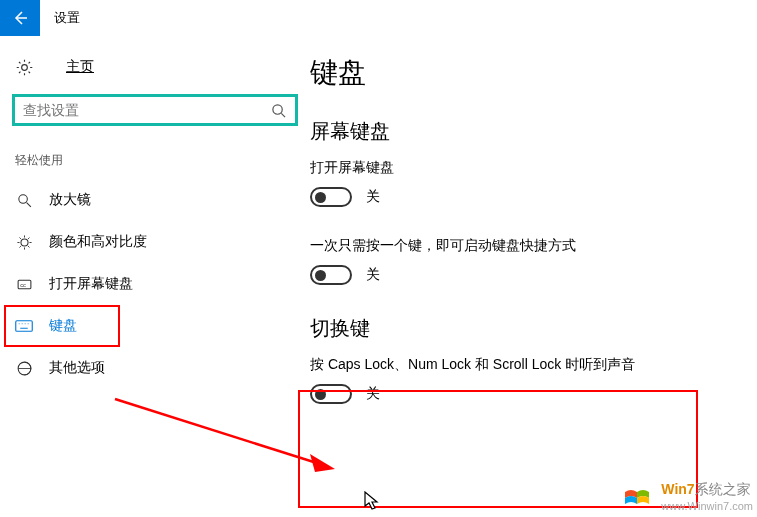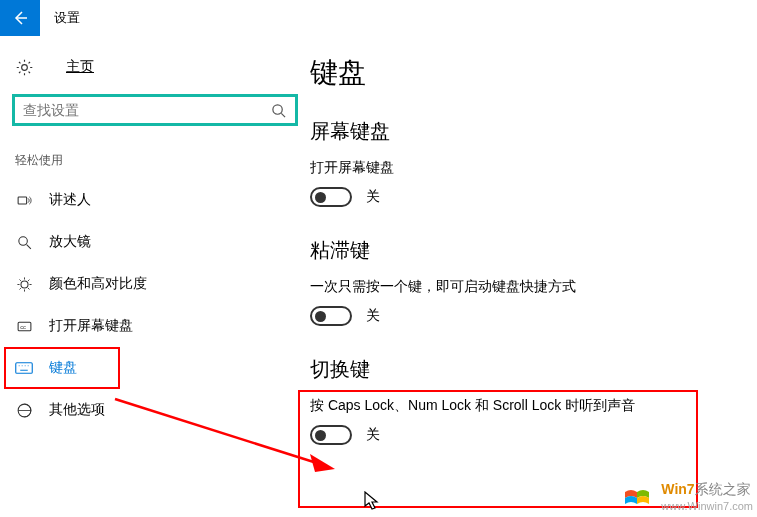--- a/index.html
+++ b/index.html
@@ -212,29 +212,20 @@
       <span class="search-icon">
         <svg width="15" height="15" viewBox="0 0 16 16">
             <circle cx="7" cy="7" r="5" stroke="#555" stroke-width="1.3" fill="none"></circle>
             <line x1="11" y1="11" x2="15" y2="15" stroke="#555" stroke-width="1.3"></line>
           </svg>
       </span>
     </div>
 
     <div class="group-label">轻松使用</div>
 
-    <div class="nav-item">
-      <span class="icon-cell">
-        <svg width="17" height="17" viewBox="0 0 24 24">
-            <rect x="3" y="7" width="12" height="10" rx="1" stroke="#333" stroke-width="1.5" fill="none"></rect>
-            <path d="M17 9c2 1 2 5 0 6M19 7c3 2 3 8 0 10" stroke="#333" stroke-width="1.3" fill="none"></path>
-          </svg>
-      </span>
-      <span>讲述人</span>
-    </div>
 
     <div class="nav-item">
       <span class="icon-cell">
         <svg width="17" height="17" viewBox="0 0 24 24">
             <circle cx="10" cy="10" r="6" stroke="#333" stroke-width="1.5" fill="none"></circle>
             <line x1="15" y1="15" x2="21" y2="21" stroke="#333" stroke-width="1.5"></line>
           </svg>
       </span>
       <span>放大镜</span>
     </div>
@@ -291,21 +282,20 @@
 
     <div class="section-title">屏幕键盘</div>
     <div class="section-desc">打开屏幕键盘</div>
     <div class="toggle-row">
       <div class="toggle">
           <div class="toggle-knob"></div>
         </div>
       <span class="toggle-label">关</span>
     </div>
 
-    <div class="section-title">粘滞键</div>
     <div class="section-desc">一次只需按一个键，即可启动键盘快捷方式</div>
     <div class="toggle-row">
       <div class="toggle">
           <div class="toggle-knob"></div>
         </div>
       <span class="toggle-label">关</span>
     </div>
 
     <div class="section-title">切换键</div>
     <div class="section-desc">按 Caps Lock、Num Lock 和 Scroll Lock 时听到声音</div>

